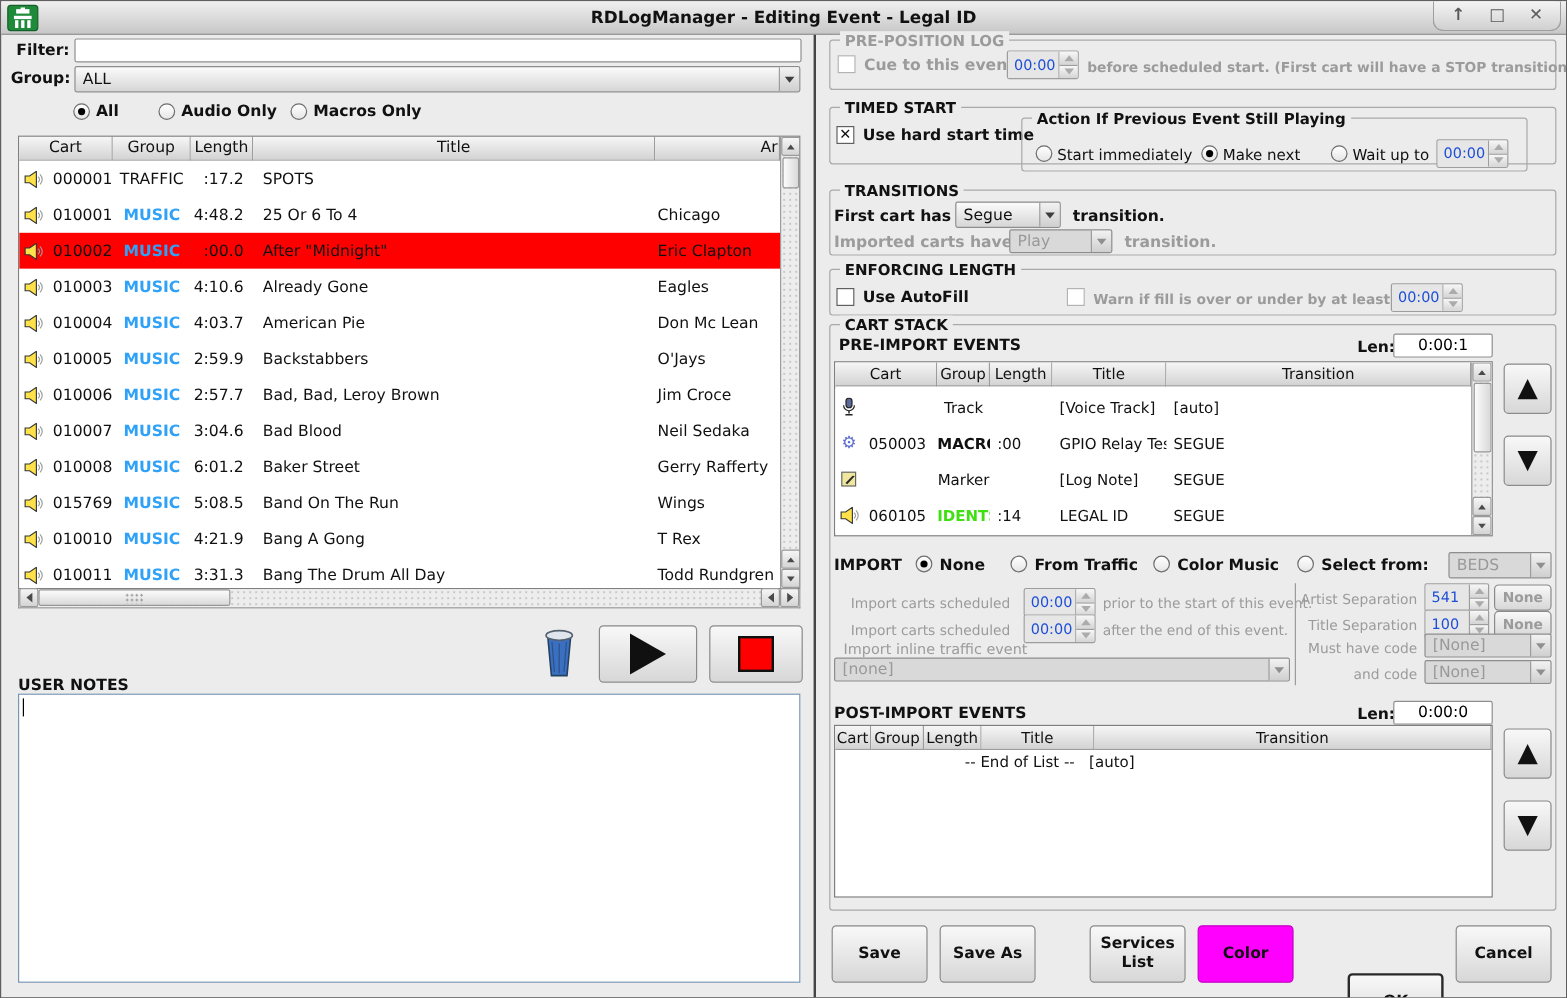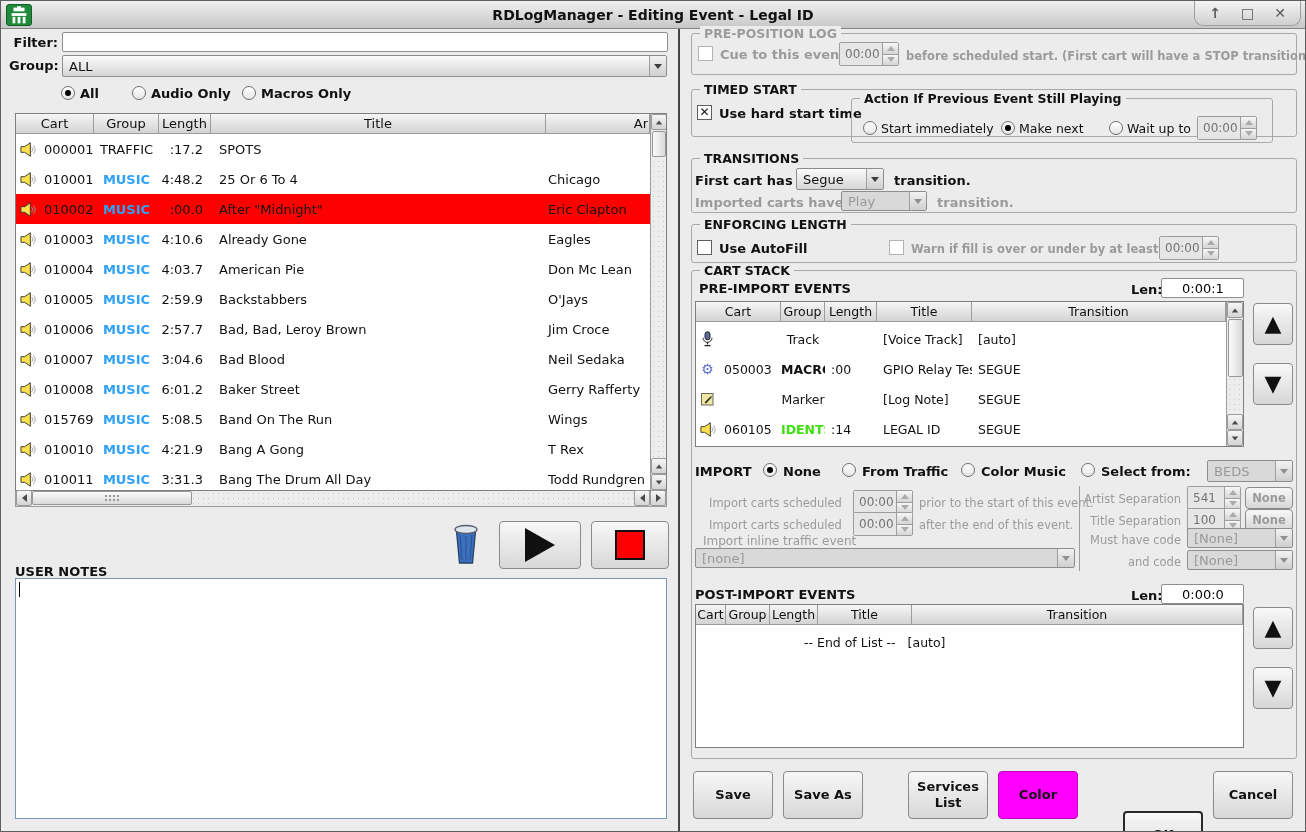--- a/index.html
+++ b/index.html
@@ -28,21 +28,21 @@
 .rd{position:absolute;width:14px;height:14px;border-radius:50%;border:1px solid #6e6e6e;background:linear-gradient(#ffffff,#e6e6e6)}
 .rd.sel::after{content:"";position:absolute;inset:3px;border-radius:50%;background:#000}
 .combo{position:absolute;display:flex;align-items:stretch;border:1px solid #8d8d8d;border-radius:2px;background:linear-gradient(#fbfbfb,#d6d6d6);height:22px;overflow:hidden}
 .combo .cv{flex:1;display:flex;align-items:center;padding:0 6px;white-space:nowrap;overflow:hidden}
 .combo .ca{width:17px;border-left:1px solid #9d9d9d;display:flex;align-items:center;justify-content:center;background:linear-gradient(#f2f2f2,#cfcfcf)}
 .combo .ca::after{content:"";border:4px solid transparent;border-top:5px solid #3e3e3e;margin-top:5px}
 .combo.dis{background:#d9d9d9;color:#999}
 .combo.dis .ca::after{border-top-color:#8f8f8f}
 .spin{position:absolute;display:flex;height:24px;border:1px solid #9d9d9d;border-radius:2px;overflow:hidden;background:#fff}
 .spin .sv{width:42px;background:#ececec;display:flex;align-items:center;padding-left:5px;font-size:12px}
-.spin.dis .sv{color:#737373;background:#e6e6e6}
+.spin.dis .sv{color:#1d4ed8;background:#e6e6e6}
 .sar{width:16px;display:flex;flex-direction:column;border-left:1px solid #9d9d9d}
 .sar span{flex:1;display:flex;align-items:center;justify-content:center;background:linear-gradient(#f7f7f7,#d5d5d5)}
 .sar span+span{border-top:1px solid #9d9d9d}
 .tu{width:0;height:0;border-left:4px solid transparent;border-right:4px solid transparent;border-bottom:5px solid #4a4a4a}
 .td{width:0;height:0;border-left:4px solid transparent;border-right:4px solid transparent;border-top:5px solid #4a4a4a}
 .spin.dis .tu{border-bottom-color:#ababab}
 .spin.dis .td{border-top-color:#ababab}
 .btn{position:absolute;background:linear-gradient(#f8f8f8,#d7d7d7);border:1px solid #8a8a8a;border-radius:4px;display:flex;align-items:center;justify-content:center;font-weight:bold;text-align:center;font-size:13px;line-height:1.25}
 .btn.default{border:2px solid #2a2a2a}
 .btn.magenta{background:#ff00ff;border-color:#c400c4}
@@ -612,21 +612,21 @@
   <input class="inp" style="left: 1160px; top: 583px; width: 83px; height: 20px;" value="0:00:00">
 
   <div class="tbl" style="left:694px;top:603px;width:549px;height:144px">
     <div class="qhead">
       <span class="th">Cart</span>
       <span class="th">Group</span>
       <span class="th">Length</span>
       <span class="th">Title</span>
       <span class="th">Transition</span>
     </div>
-    <div class="abs" style="left:0;top:22px;width:547px;height:30px;display:flex;align-items:center;font-size:12.5px">
+    <div class="abs" style="left:0;top:22px;width:547px;height:30px;display:flex;align-items:flex-start;font-size:12.5px">
       <span style="margin-left:108px">-- End of List --</span>
       <span style="margin-left:12px">[auto]</span>
     </div>
   </div>
   <div class="btn" style="left:1252px;top:606px;width:40px;height:42px">
       <span style="font-size:22px">▲</span>
     </div>
   <div class="btn" style="left:1252px;top:666px;width:40px;height:42px">
       <span style="font-size:22px">▼</span>
     </div>

